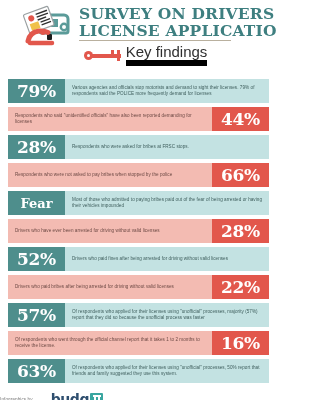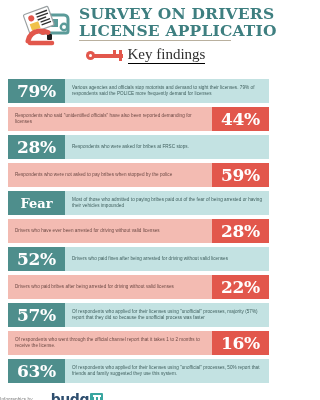--- a/index.html
+++ b/index.html
@@ -101,24 +101,24 @@
     background: #e2574c;
   }
   .key-tooth2 {
     position: absolute;
     left: 33px; top: 1px;
     width: 3.5px; height: 11px;
     background: #e2574c;
   }
   .keyfind-text {
     color: #2f2f2f;
-    font-family: Liberation Serif, serif;
+    font-family: Liberation Sans, sans-serif;
     font-size: 15px;
     line-height: 15px;
-    border-bottom: 1px solid #000000;
+    border-bottom: 6px solid #000000;
     padding-bottom: 1px;
   }
 
   
   .rows {
     padding: 2px 8px 0 8px;
     margin-top: 12px;
   }
   .row {
     display: flex;
@@ -288,21 +288,21 @@
     </div>
 
     <div class="row teal">
       <div class="badge">28%</div>
       <div class="body">
         <div class="body-text">Respondents who were asked for bribes at FRSC stops.</div>
       </div>
     </div>
 
     <div class="row pink">
-      <div class="badge">59%</div>
+      <div class="badge">66%</div>
       <div class="body">
         <div class="body-text">Respondents who were not asked to pay bribes when stopped by the police</div>
       </div>
     </div>
 
     <div class="row teal fear">
       <div class="badge">Fear</div>
       <div class="body">
         <div class="body-text">Most of those who admitted to paying bribes paid out of the fear of being arrested or having their vehicles impounded</div>
       </div>

